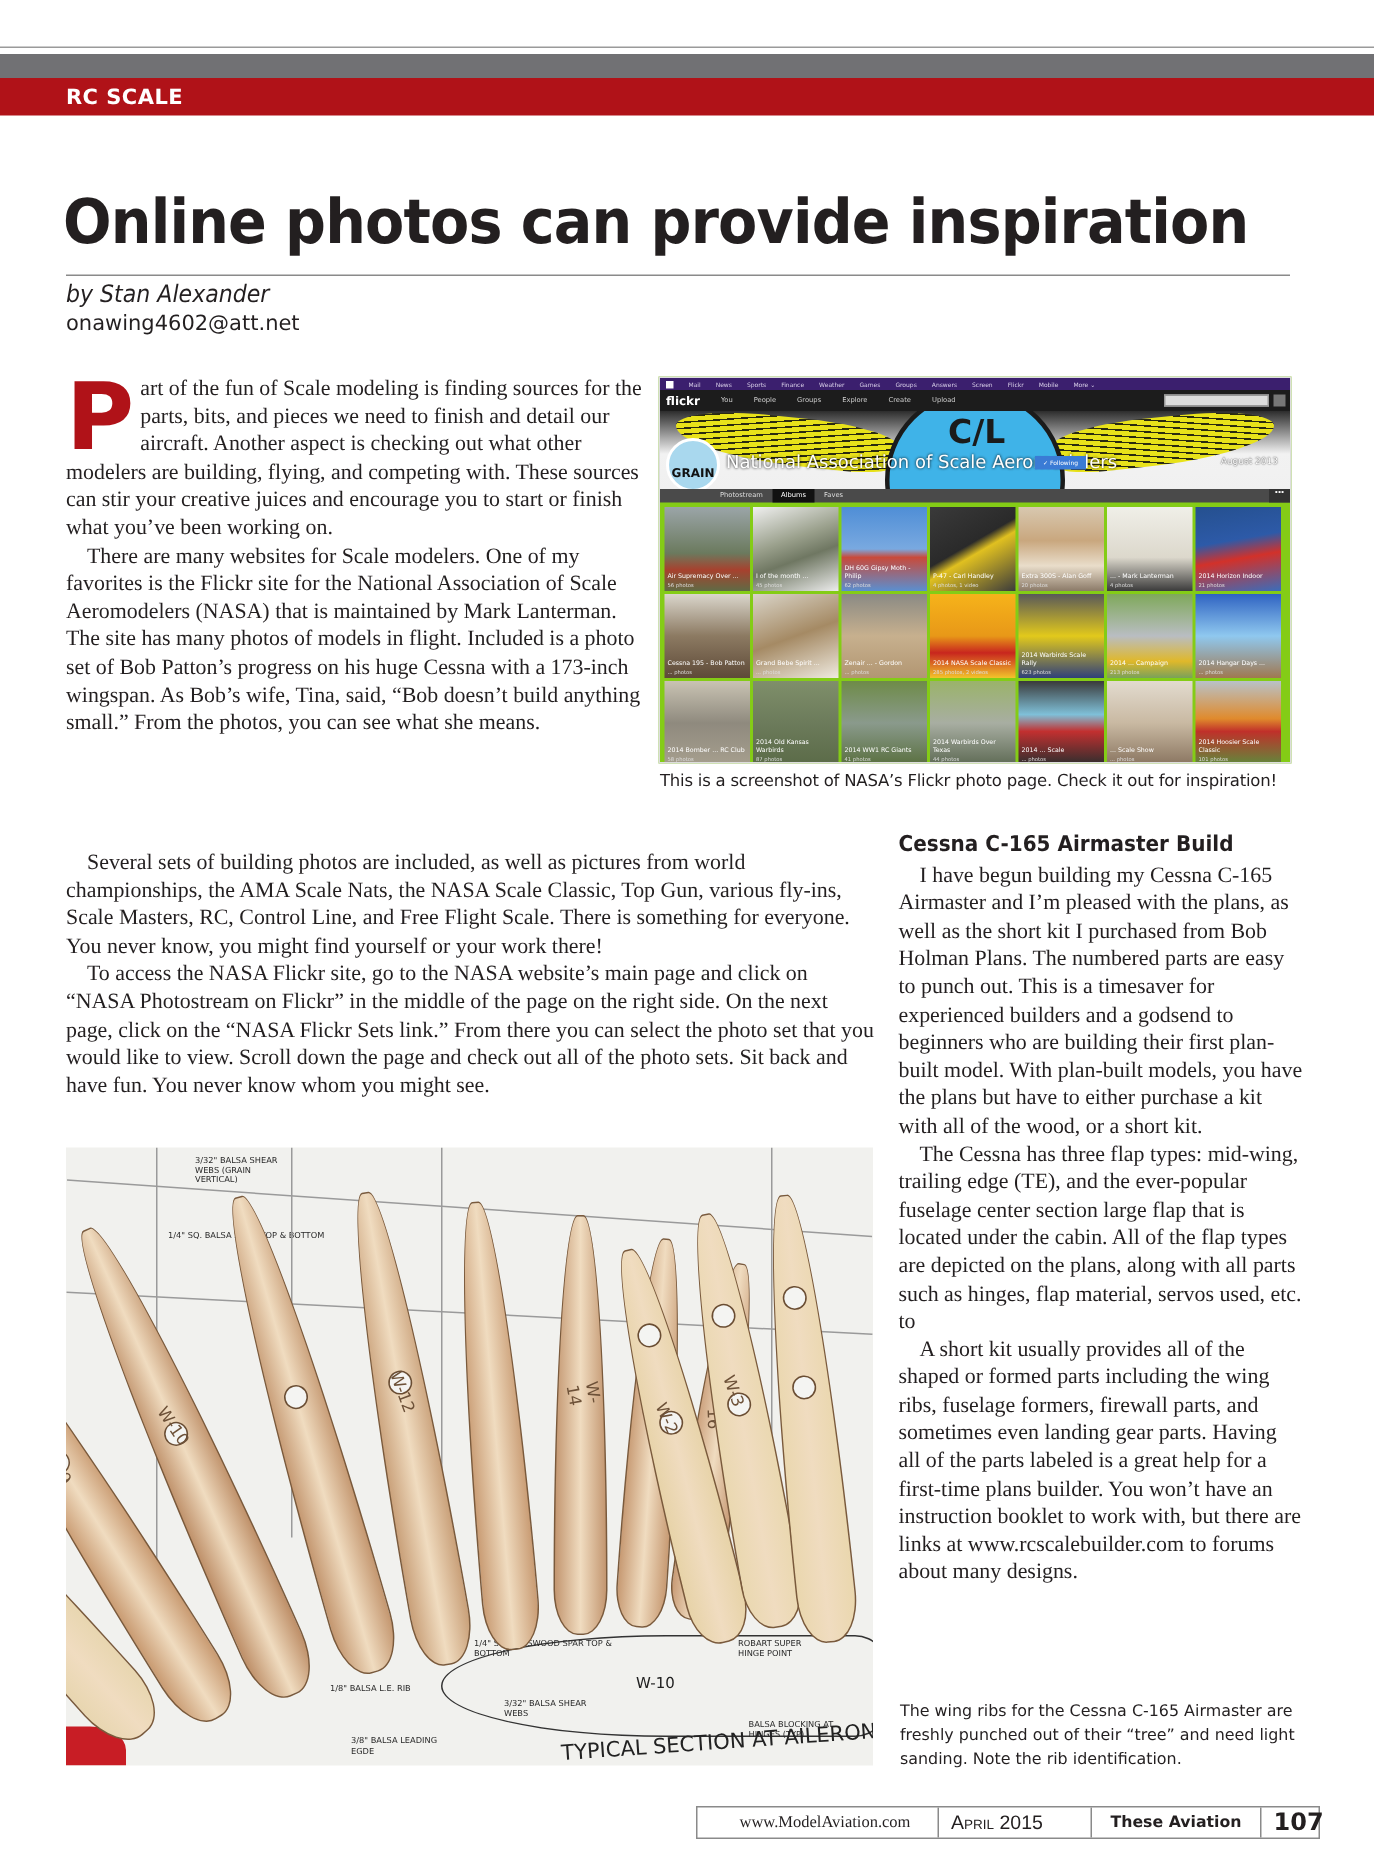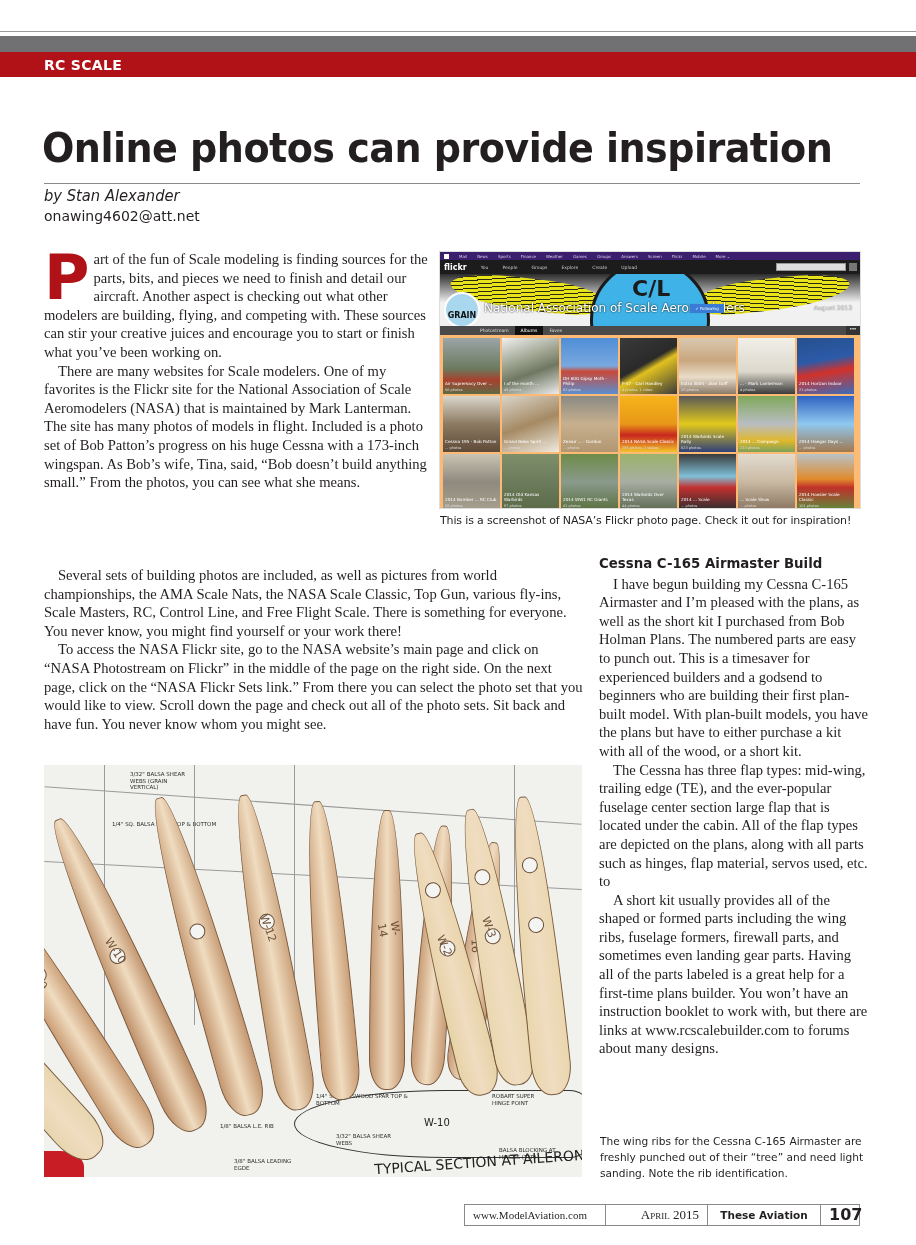--- a/index.html
+++ b/index.html
@@ -25,21 +25,21 @@
   .body-text p.noindent { text-indent: 0; }
   .dropcap { float: left; font-family: "DejaVu Sans", sans-serif; font-weight: bold; color: #b01218; font-size: 62px; line-height: 50px; height: 52px; margin: 3px 4px 0 0; }
 
   .subhead { font-family: "DejaVu Sans", sans-serif; font-weight: bold; font-size: 14.5px; color: #231f20; margin-bottom: 2px; transform: scaleX(0.92); transform-origin: left top; white-space: nowrap; }
 
   .caption { font-family: "DejaVu Sans", sans-serif; font-size: 11px; color: #231f20; line-height: 16px; }
   .caption-flickr { position: absolute; left: 440px; top: 513px; width: 430px; letter-spacing: -0.15px; }
   .caption-ribs { position: absolute; left: 600px; top: 1133px; width: 275px; font-size: 10.6px; line-height: 16px; }
 
   
-  .flickr { position: absolute; left: 439px; top: 251px; width: 422px; height: 258px; background: #fdba74; border: 1px solid #ddd; overflow: hidden; }
+  .flickr { position: absolute; left: 439px; top: 251px; width: 422px; height: 258px; background: #84cc16; border: 1px solid #ddd; overflow: hidden; }
   .flickr .yahoo-bar { height: 8px; background: #3b1f6e; display: flex; align-items: center; gap: 10px; padding-left: 4px; }
   .flickr .yahoo-bar span { font-family: "DejaVu Sans", sans-serif; font-size: 4px; color: #d8cfe8; }
   .flickr .nav-bar { height: 14px; background: #1c1c1c; display: flex; align-items: center; padding-left: 4px; gap: 14px; position: relative; }
   .flickr .logo { font-family: "DejaVu Sans", sans-serif; font-weight: bold; font-size: 8px; color: #fff; }
   .flickr .nav-bar span.n { font-family: "DejaVu Sans", sans-serif; font-size: 4.5px; color: #ccc; }
   .flickr .search { position: absolute; right: 14px; top: 3px; width: 70px; height: 8px; background: #ddd; border: 1px solid #999; }
   .flickr .acct { position: absolute; right: 3px; top: 3px; width: 8px; height: 8px; background: #777; }
   .flickr .hero { position: relative; height: 52px; background: linear-gradient(180deg,#2d2d2d 0%,#f2f2f2 55%,#f0f0f0 100%); overflow: hidden; }
   .flickr .wing { position: absolute; top: 4px; height: 32px; width: 150px; background: repeating-linear-gradient(170deg,#e8e21a 0 3px,#2a2a10 3px 4px); border-radius: 50% 50% 30% 70%; }
   .flickr .wing.l { left: 10px; transform: rotate(6deg); }
@@ -68,22 +68,22 @@
   .rib-photo .plan-text { position: absolute; font-family: "DejaVu Sans", sans-serif; font-size: 5.5px; color: #2a2a2a; line-height: 6.5px; }
   .rib-photo .section-title { position: absolute; left: 330px; top: 388px; font-family: "DejaVu Sans", sans-serif; font-size: 14px; color: #222; transform: rotate(-4deg); white-space: nowrap; }
   .rib-photo .airfoil { position: absolute; left: 250px; top: 325px; width: 300px; height: 68px; border: 1.5px solid #333; border-radius: 50% 8% 8% 50% / 50% 40% 40% 50%; }
   .rib-photo .w10 { position: absolute; left: 380px; top: 352px; font-family: "DejaVu Sans", sans-serif; font-size: 10px; color: #222; }
   .rib-photo .red-corner { position: absolute; left: 0; bottom: 0; width: 40px; height: 26px; background: #c81d25; border-radius: 0 60% 0 0; }
 
   
   .footer { position: absolute; left: 464px; top: 1204px; height: 22px; display: flex; border: 1px solid #8a8a8a; }
   .footer div { height: 20px; line-height: 20px; padding: 0 8px; border-right: 1px solid #8a8a8a; color: #231f20; }
   .footer div:last-child { border-right: none; }
-  .footer .url { font-family: "Liberation Serif", serif; font-size: 11px; width: 141px; }
-  .footer .date { font-family: Liberation Serif, serif; font-size: 13px; width: 102px; text-align: right; font-variant: small-caps; }
+  .footer .url { font-family: "Liberation Serif", serif; font-size: 11px; width: 141px; margin-left: 20px; }
+  .footer .date { font-family: Liberation Sans, sans-serif; font-size: 13px; width: 102px; text-align: left; font-variant: small-caps; }
   .footer .mag { font-family: "DejaVu Sans", sans-serif; font-weight: bold; font-size: 10.5px; width: 113px; text-align: center; }
   .footer .page { font-family: "DejaVu Sans", sans-serif; font-weight: bold; font-size: 16px; width: 38px; text-align: center; }
 </style>
 </head>
 <body>
 
 <div class="top-rule"></div>
 <div class="gray-band"></div>
 <div class="red-band"></div>
 <div class="section-label">RC SCALE</div>

